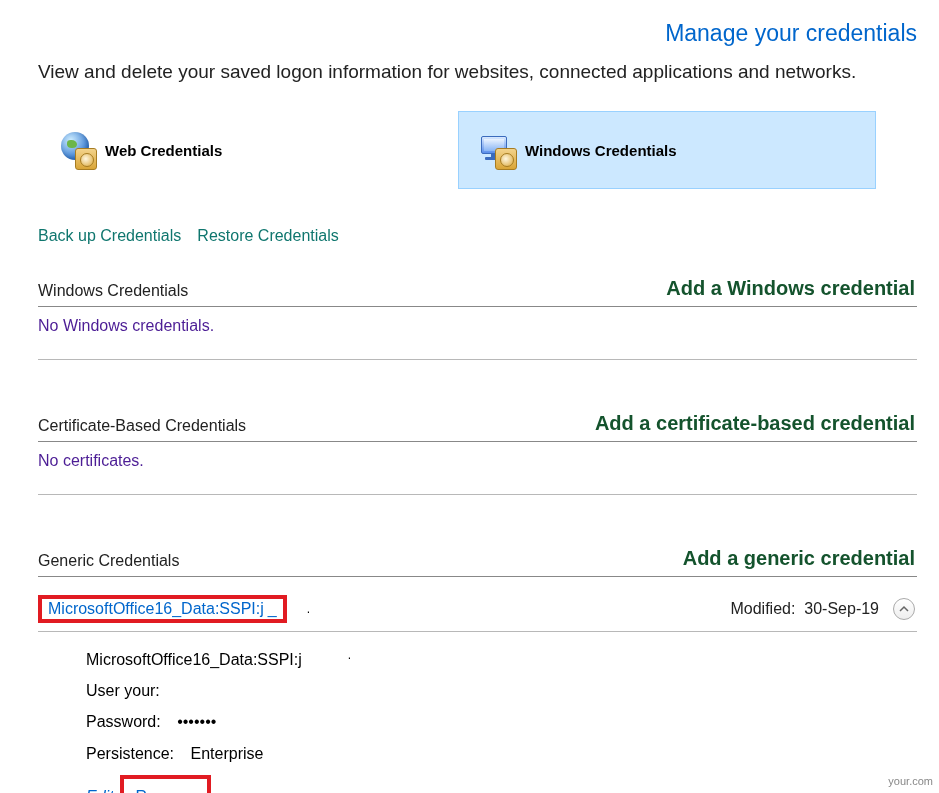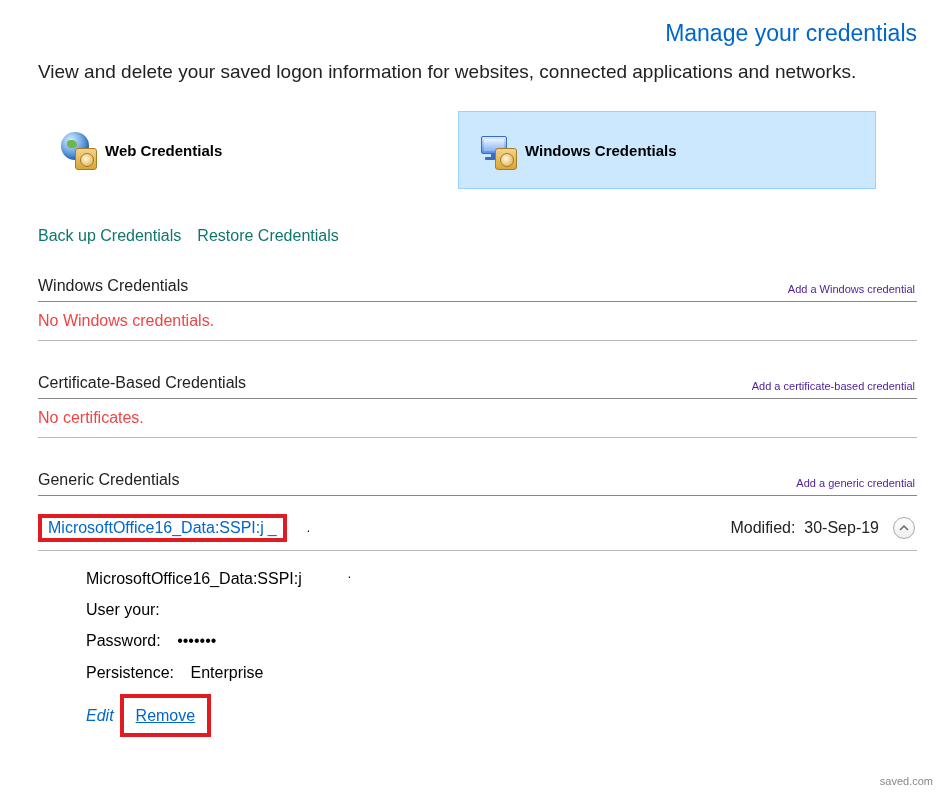--- a/index.html
+++ b/index.html
@@ -114,27 +114,27 @@
     }
     .section-header {
       display: flex;
       justify-content: space-between;
       align-items: flex-end;
       border-bottom: 1px solid #888;
       padding: 0 2px 6px 0;
       margin-bottom: 10px;
     }
     .section-header .left { font-size: 16px; color: #222; }
-    .section-header .right { color: #4c1d95; font-size: 11px; cursor:pointer; }
+    .section-header .right { color: #14532d; font-size: 20px; cursor:pointer;font-weight:bold; }
     .empty-msg {
       font-size: 16px;
-      color: #ef4444;
+      color: #4c1d95;
       border-bottom: 1px solid #b8b8b8;
-      padding-bottom: 10px;
-      margin-bottom: 33px;
+      padding-bottom: 24px;
+      margin-bottom: 52px;
     }
     .cred-row {
       display: flex;
       align-items: center;
       border-bottom: 1px solid #b8b8b8;
       padding: 8px 2px 8px 0;
     }
     .cred-name-wrap {
       display: flex;
       align-items: center;
@@ -269,13 +269,13 @@
     &nbsp;<span>Enterprise</span>
   </div>
   <div class="actions">
     <span class="edit">Edit</span>
     <span class="remove-box">
       <span class="remove-link">Remove</span>
     </span>
   </div>
 </div>
 
-<div class="watermark">saved.com</div>
+<div class="watermark">your.com</div>
 
 </body></html>

